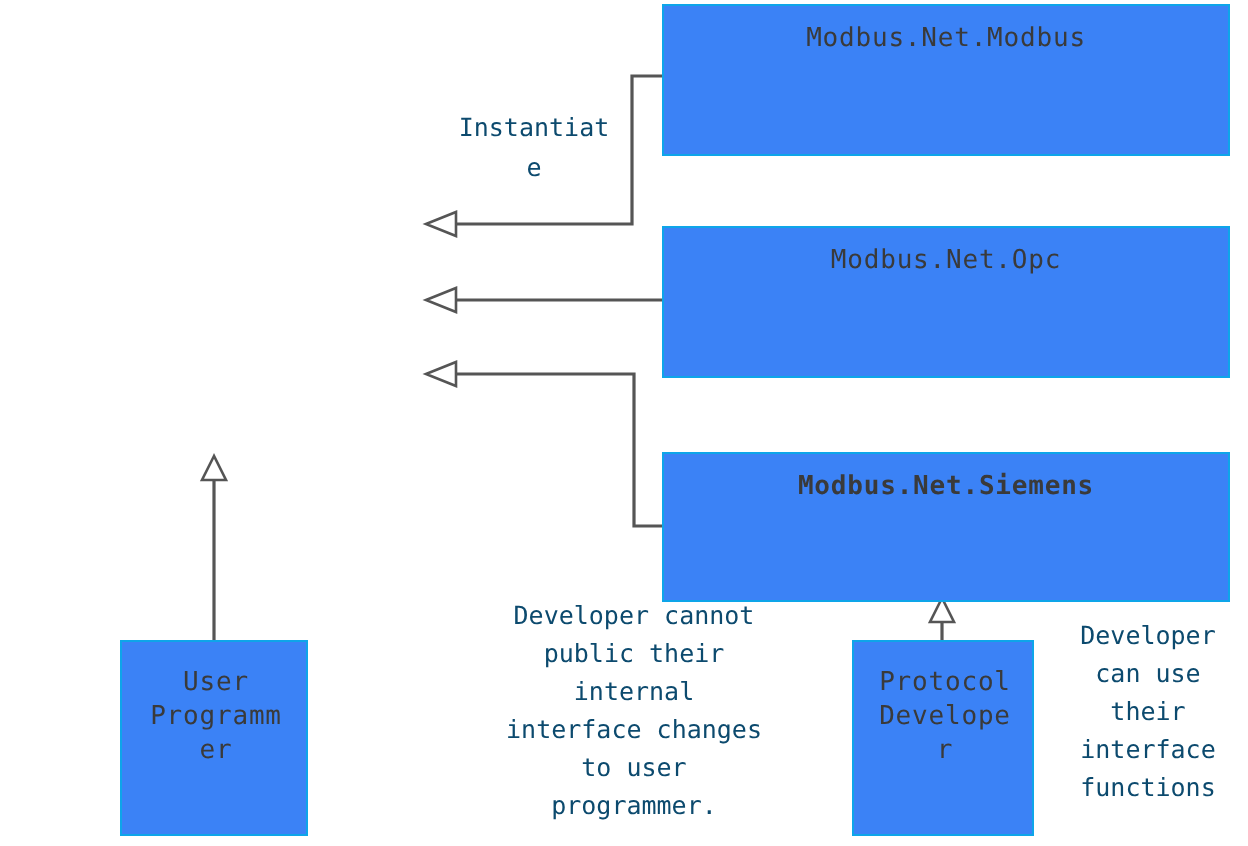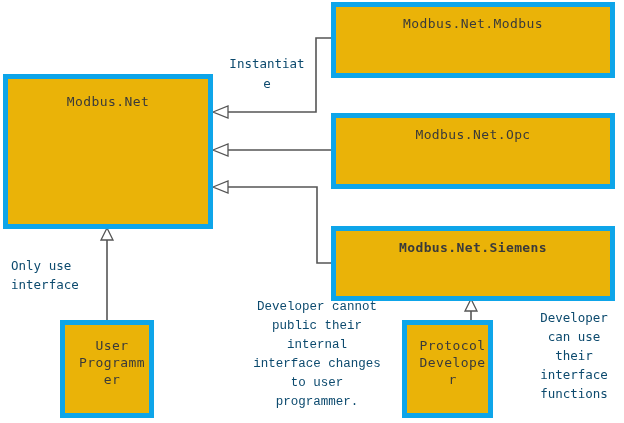--- a/index.html
+++ b/index.html
@@ -19,22 +19,22 @@
     position: absolute;
     left: 0;
     top: 0;
     width: 624px;
     height: 423px;
     pointer-events: none;
   }
   .uml-box {
     position: absolute;
     box-sizing: border-box;
-    border: 5px solid #0ea5e9;
-    background: #eab308;
+    border: 1px solid #0ea5e9;
+    background: #3b82f6;
     color: #333333;
   }
   .uml-box .box-title {
     position: absolute;
     left: 0;
     right: 0;
     text-align: center;
     color: #3a3a3a;
     font-size: 13px;
     letter-spacing: 0.4px;
@@ -53,25 +53,25 @@
   #box-modbus-net { left: 3px; top: 74px; width: 210px; height: 155px; }
   #box-modbus-net .box-title { top: 14px; }
   #box-modbus-modbus { left: 331px; top: 2px; width: 284px; height: 76px; }
   #box-modbus-modbus .box-title { top: 8px; }
   #box-modbus-opc { left: 331px; top: 113px; width: 284px; height: 76px; }
   #box-modbus-opc .box-title { top: 8px; }
   #box-modbus-siemens { left: 331px; top: 226px; width: 284px; height: 75px; }
   #box-modbus-siemens .box-title { top: 8px; font-weight: bold; }
   #box-user-programmer { left: 60px; top: 320px; width: 94px; height: 98px; }
   #box-user-programmer .box-title { top: 12px; width: 94px; }
-  #box-protocol-developer { left: 402px; top: 320px; width: 91px; height: 98px; padding-left: 21px; }
+  #box-protocol-developer { left: 426px; top: 320px; width: 91px; height: 98px; padding-left: 21px; }
   #box-protocol-developer .box-title { top: 12px; width: 91px; }
   #label-instantiate { left: 222px; top: 54px; width: 90px; text-align: center; line-height: 20px; }
   #note-only-use { left: 11px; top: 256px; width: 110px; }
-  #note-developer-cannot { left: 236px; top: 298px; width: 162px; font-family: Liberation Mono, monospace; }
+  #note-developer-cannot { left: 236px; top: 298px; width: 162px; }
   #note-developer-can { left: 528px; top: 308px; width: 92px; }
 </style>
 </head>
 <body>
 
 <div id="diagram-root">
 
   <svg id="edge-layer" width="624" height="423" viewBox="0 0 624 423">
     <g stroke="#555555" stroke-width="1.6" fill="none">
       <path d="M331,38 L316,38 L316,112 L227,112"></path>
@@ -82,23 +82,20 @@
     </g>
     <g fill="#ffffff" stroke="#555555" stroke-width="1.3">
       <polygon points="213,112 228,106 228,118"></polygon>
       <polygon points="213,150 228,144 228,156"></polygon>
       <polygon points="213,187 228,181 228,193"></polygon>
       <polygon points="107,228 101,240 113,240"></polygon>
       <polygon points="471,299 465,311 477,311"></polygon>
     </g>
   </svg>
 
-  <div class="uml-box" id="box-modbus-net">
-    <div class="box-title">Modbus.Net</div>
-  </div>
 
   <div class="uml-box" id="box-modbus-modbus">
     <div class="box-title">Modbus.Net.Modbus</div>
   </div>
 
   <div class="uml-box" id="box-modbus-opc">
     <div class="box-title">Modbus.Net.Opc</div>
   </div>
 
   <div class="uml-box" id="box-modbus-siemens">
@@ -113,22 +110,20 @@
 
   <div class="uml-box" id="box-protocol-developer">
     <div class="box-title">Protocol
 Develope
 r</div>
   </div>
 
   <div class="note-text note-center" id="label-instantiate">Instantiat
 e</div>
 
-  <div class="note-text note-left" id="note-only-use">Only use
-interface</div>
 
   <div class="note-text note-center" id="note-developer-cannot">Developer cannot
 public their
 internal
 interface changes
 to user
 programmer.</div>
 
   <div class="note-text note-center" id="note-developer-can">Developer
 can use

